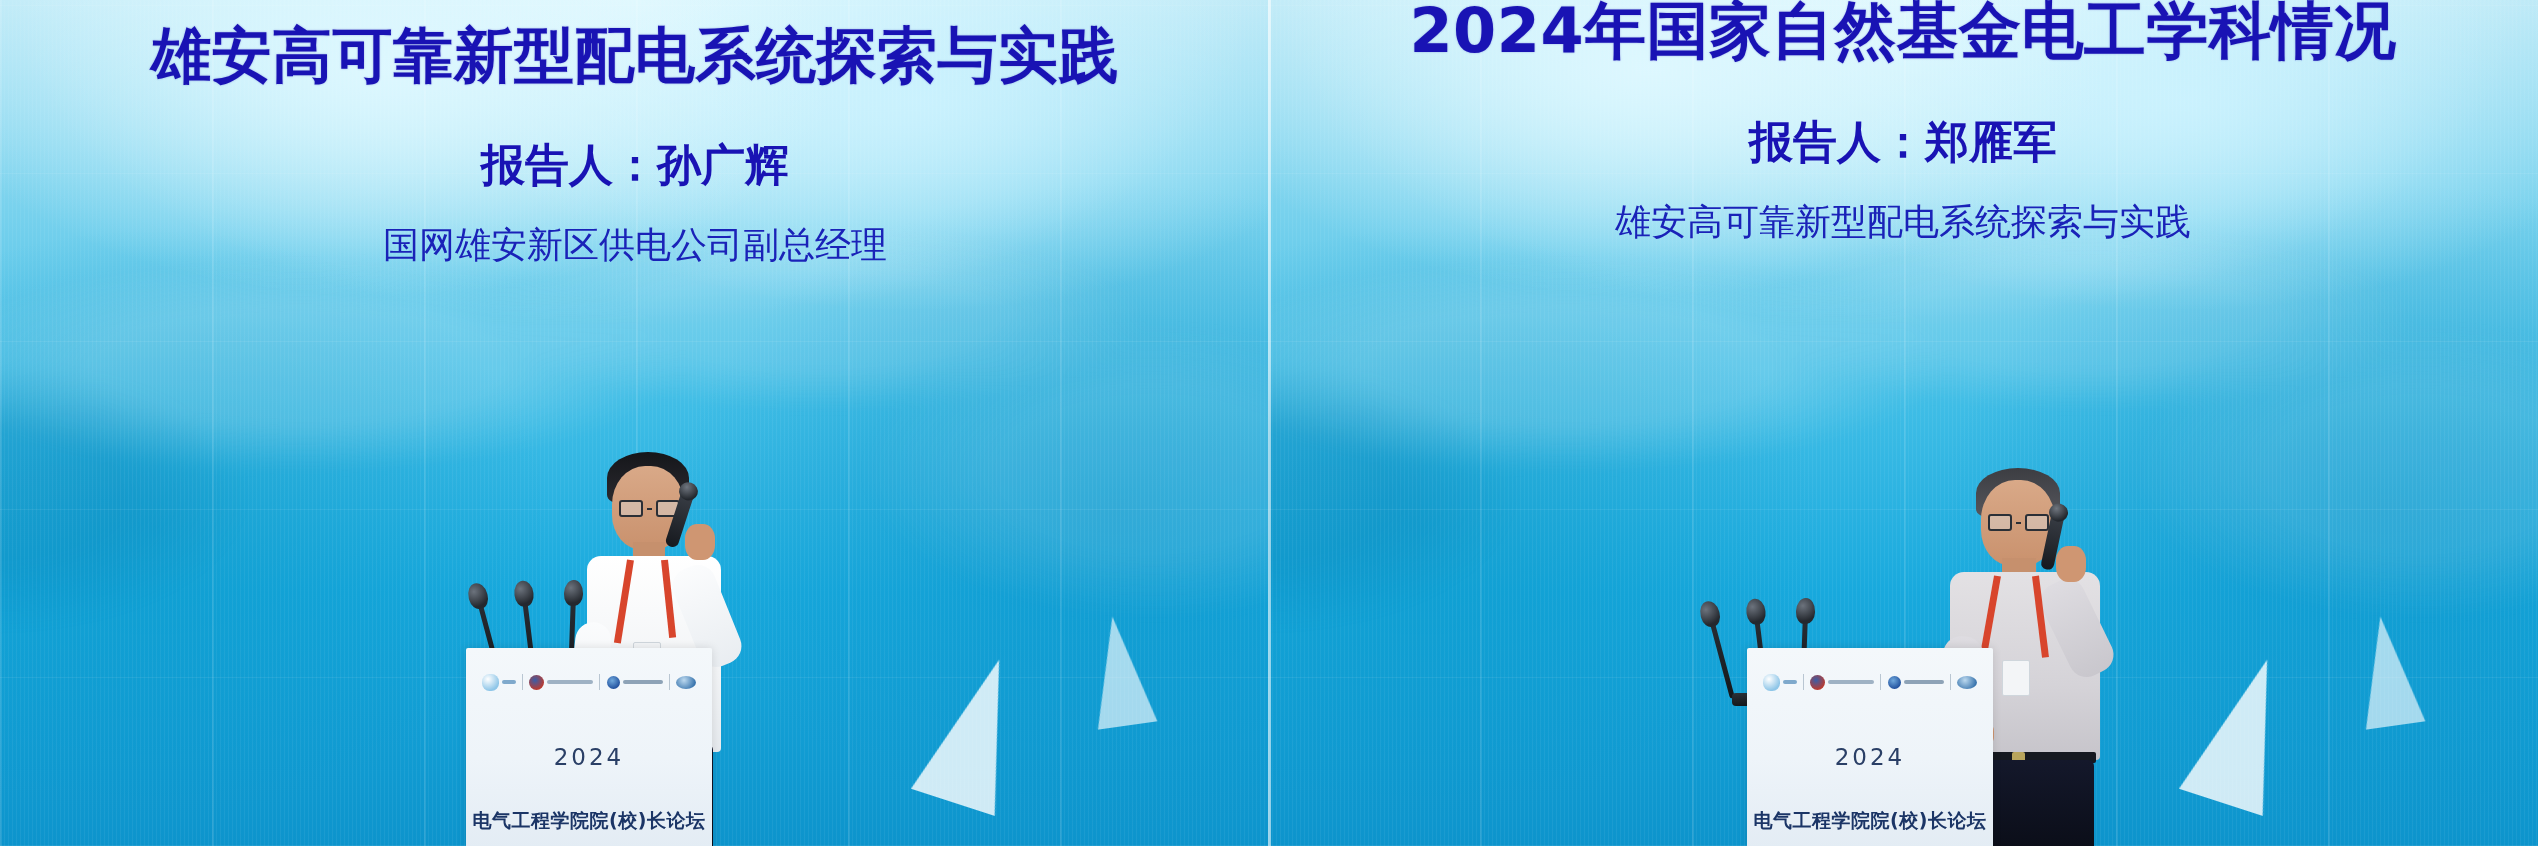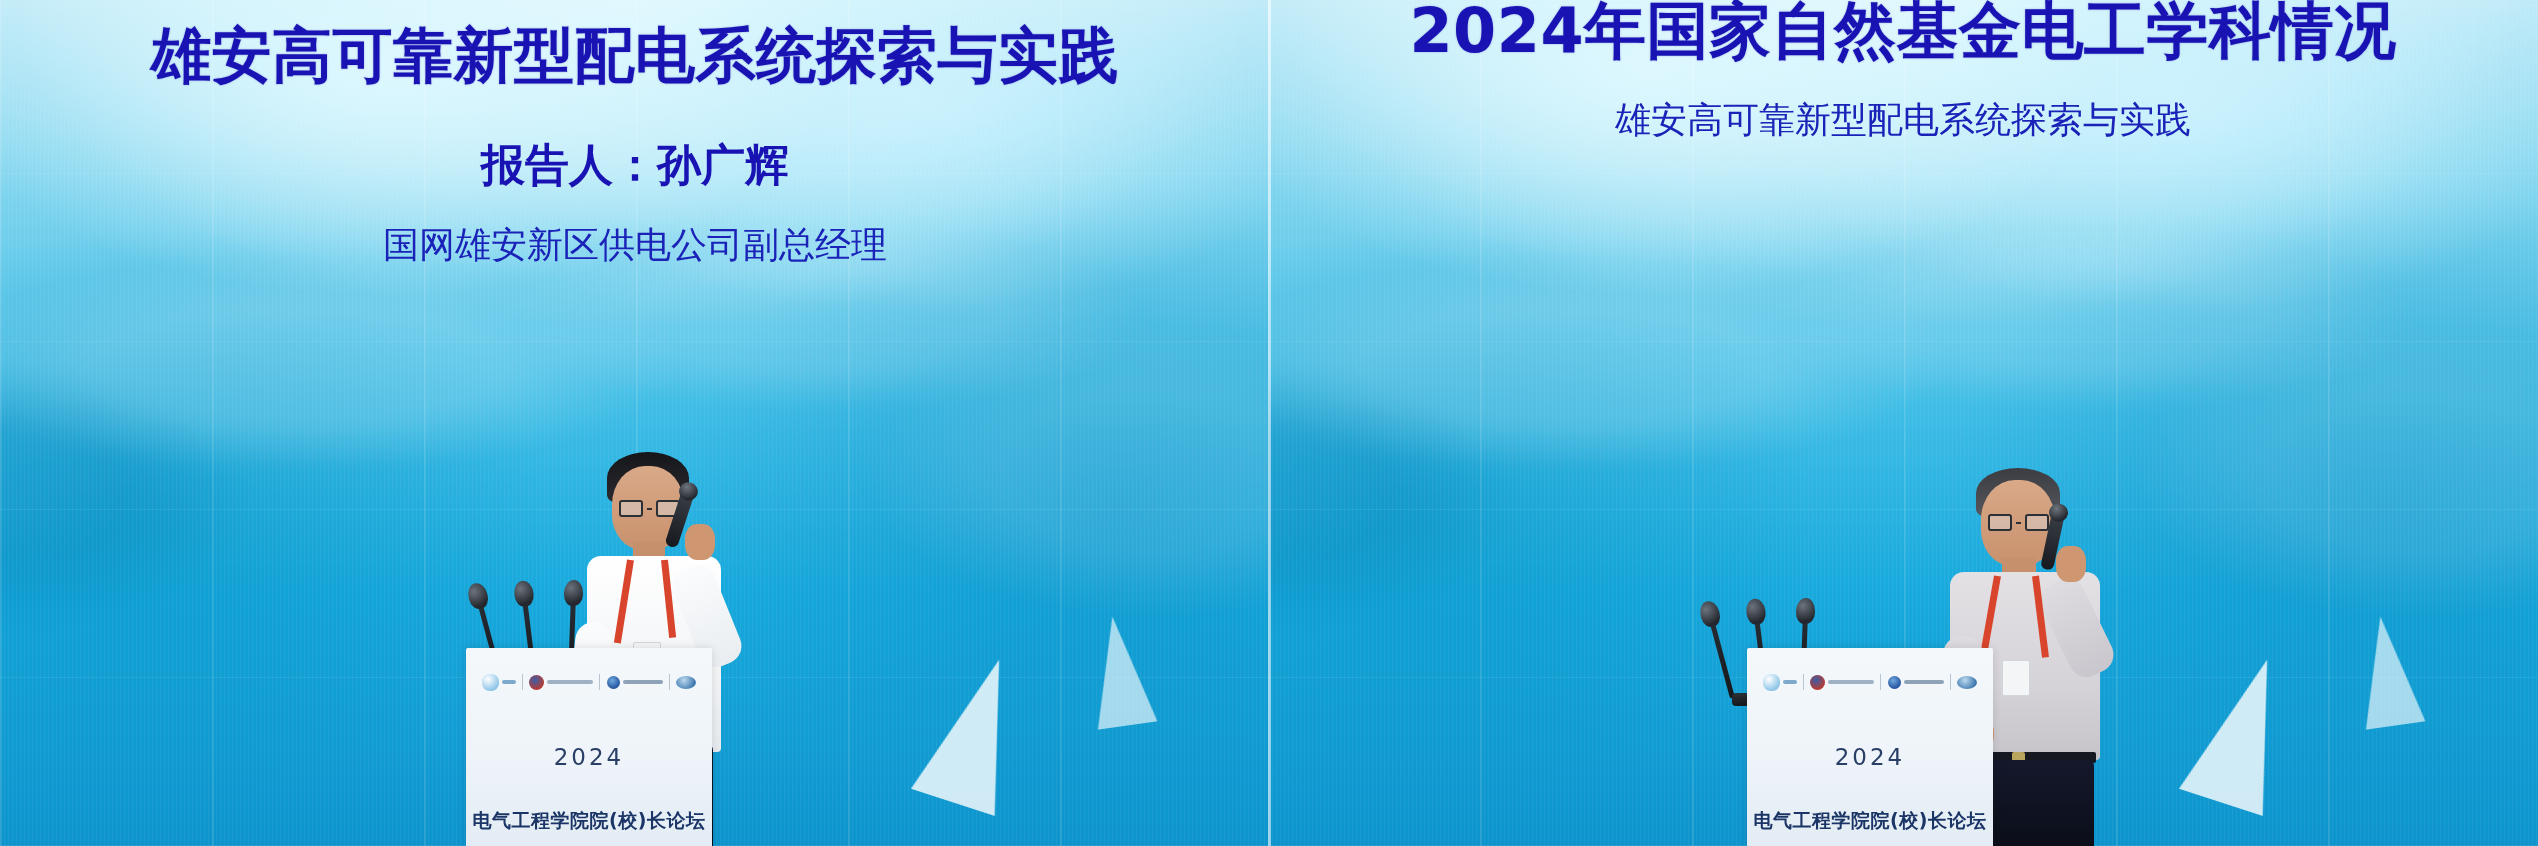--- a/index.html
+++ b/index.html
@@ -266,20 +266,21 @@
   <div class="panel right">
     <div class="backdrop"></div>
     <div class="waves"></div>
     <div class="seams"></div>
     <div class="seams-h"></div>
     <div class="shard"></div>
     <div class="shard b"></div>
 
     <div class="textblock">
       <div class="title">2024年国家自然基金电工学科情况</div>
+      <div class="presenter">报告人：郑雁军</div>
       <div class="affil">雄安高可靠新型配电系统探索与实践</div>
     </div>
 
     <div class="mics" style="left:454px;top:588px;">
       <div class="mic" style="left:8px;transform:rotate(-15deg);">
           <div class="head"></div>
         </div>
       <div class="mic" style="left:42px;transform:rotate(-7deg);">
           <div class="head"></div>
         </div>

